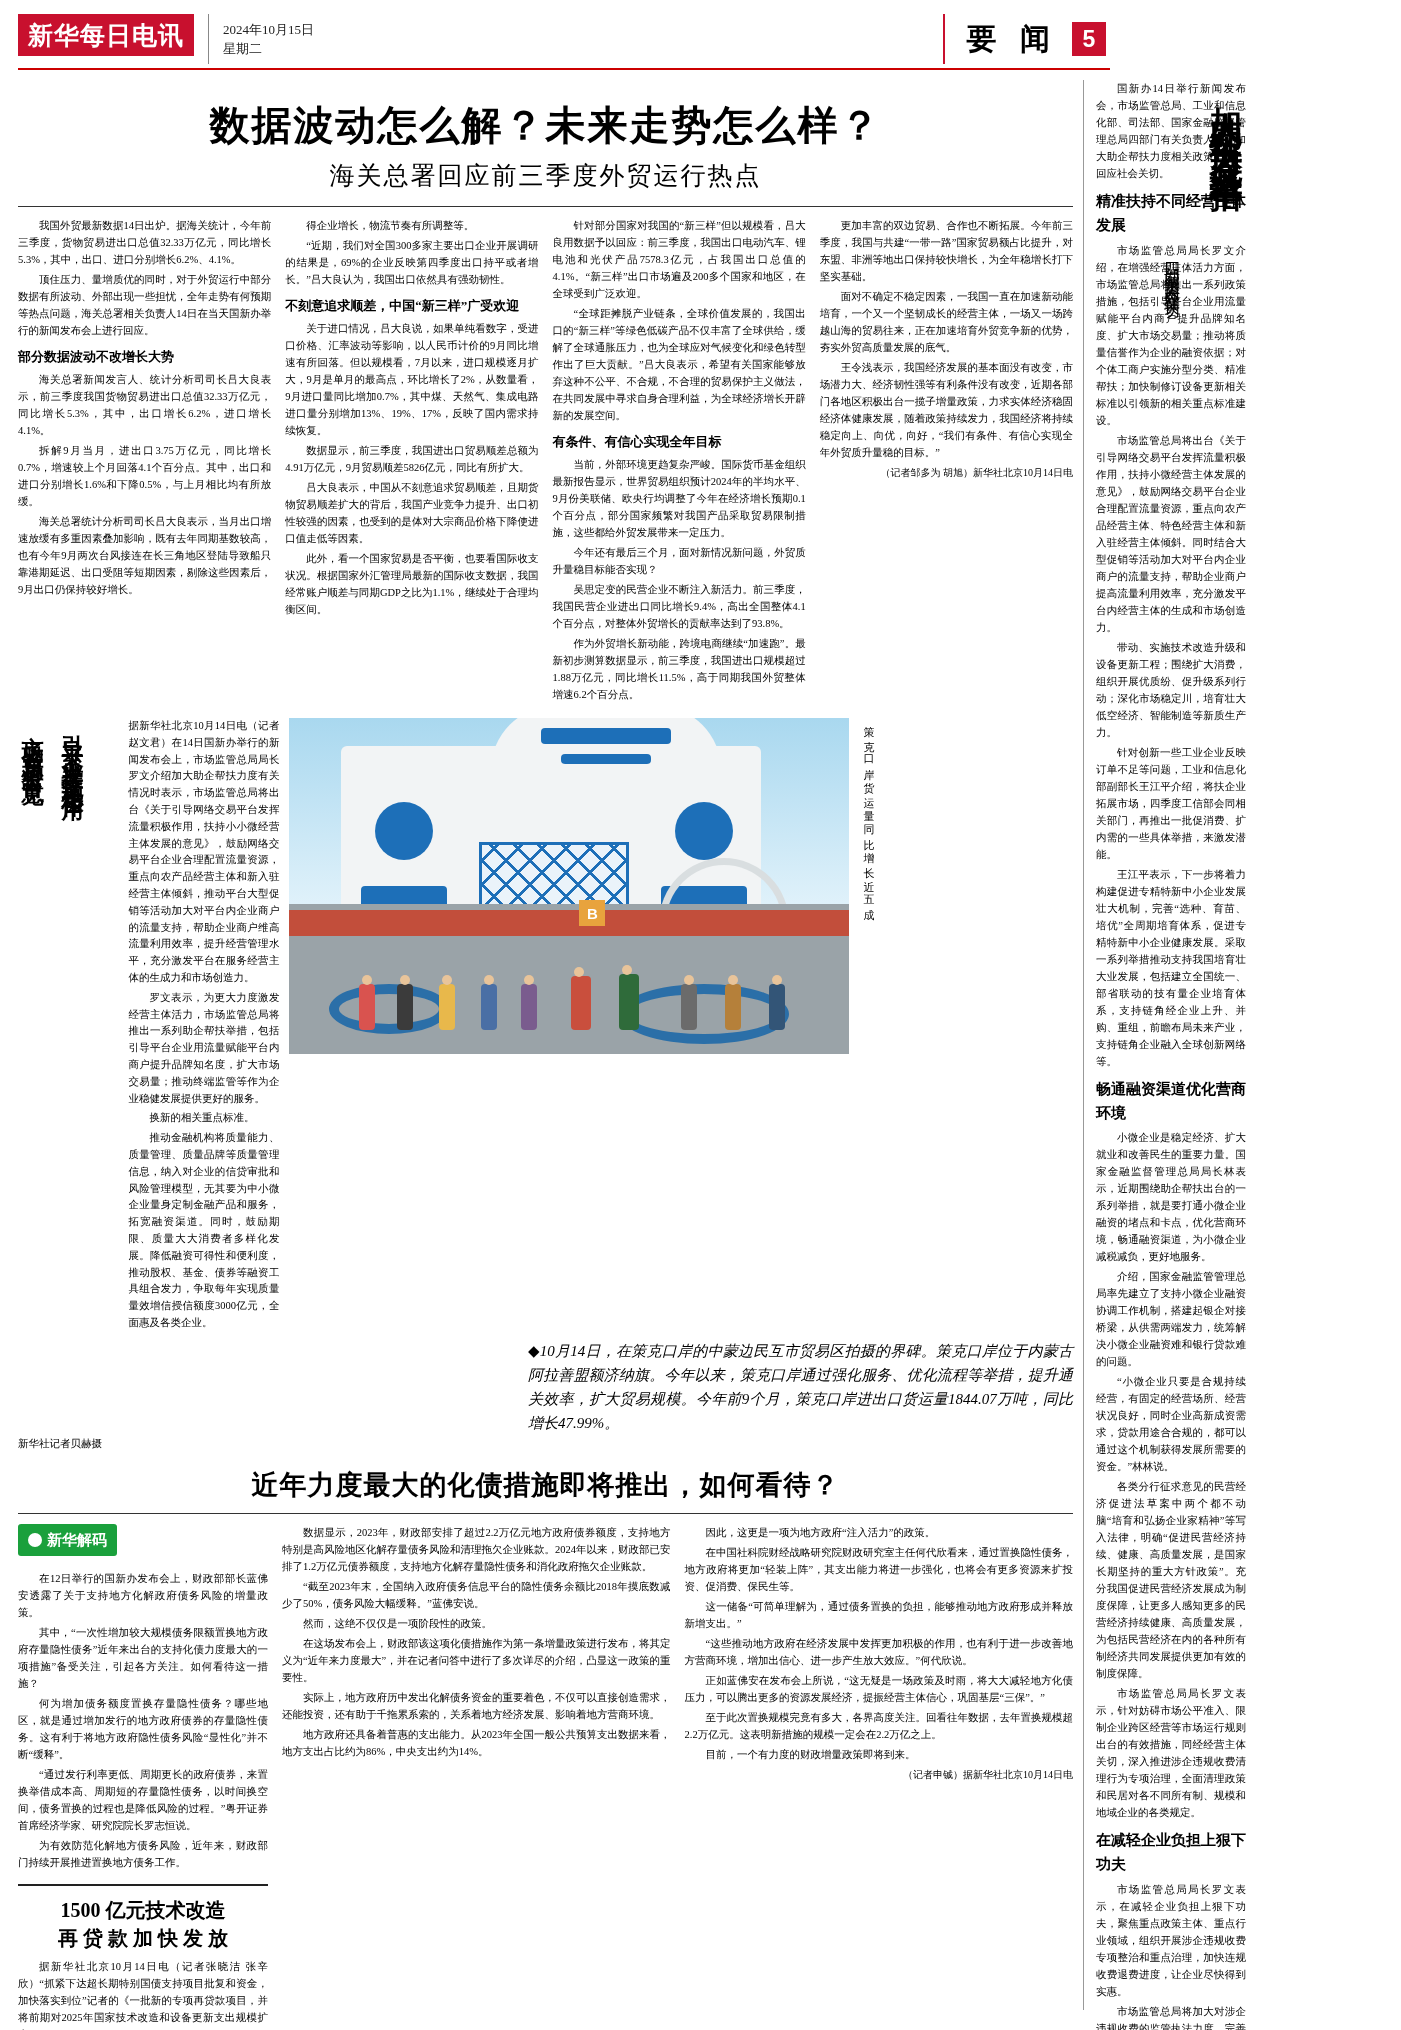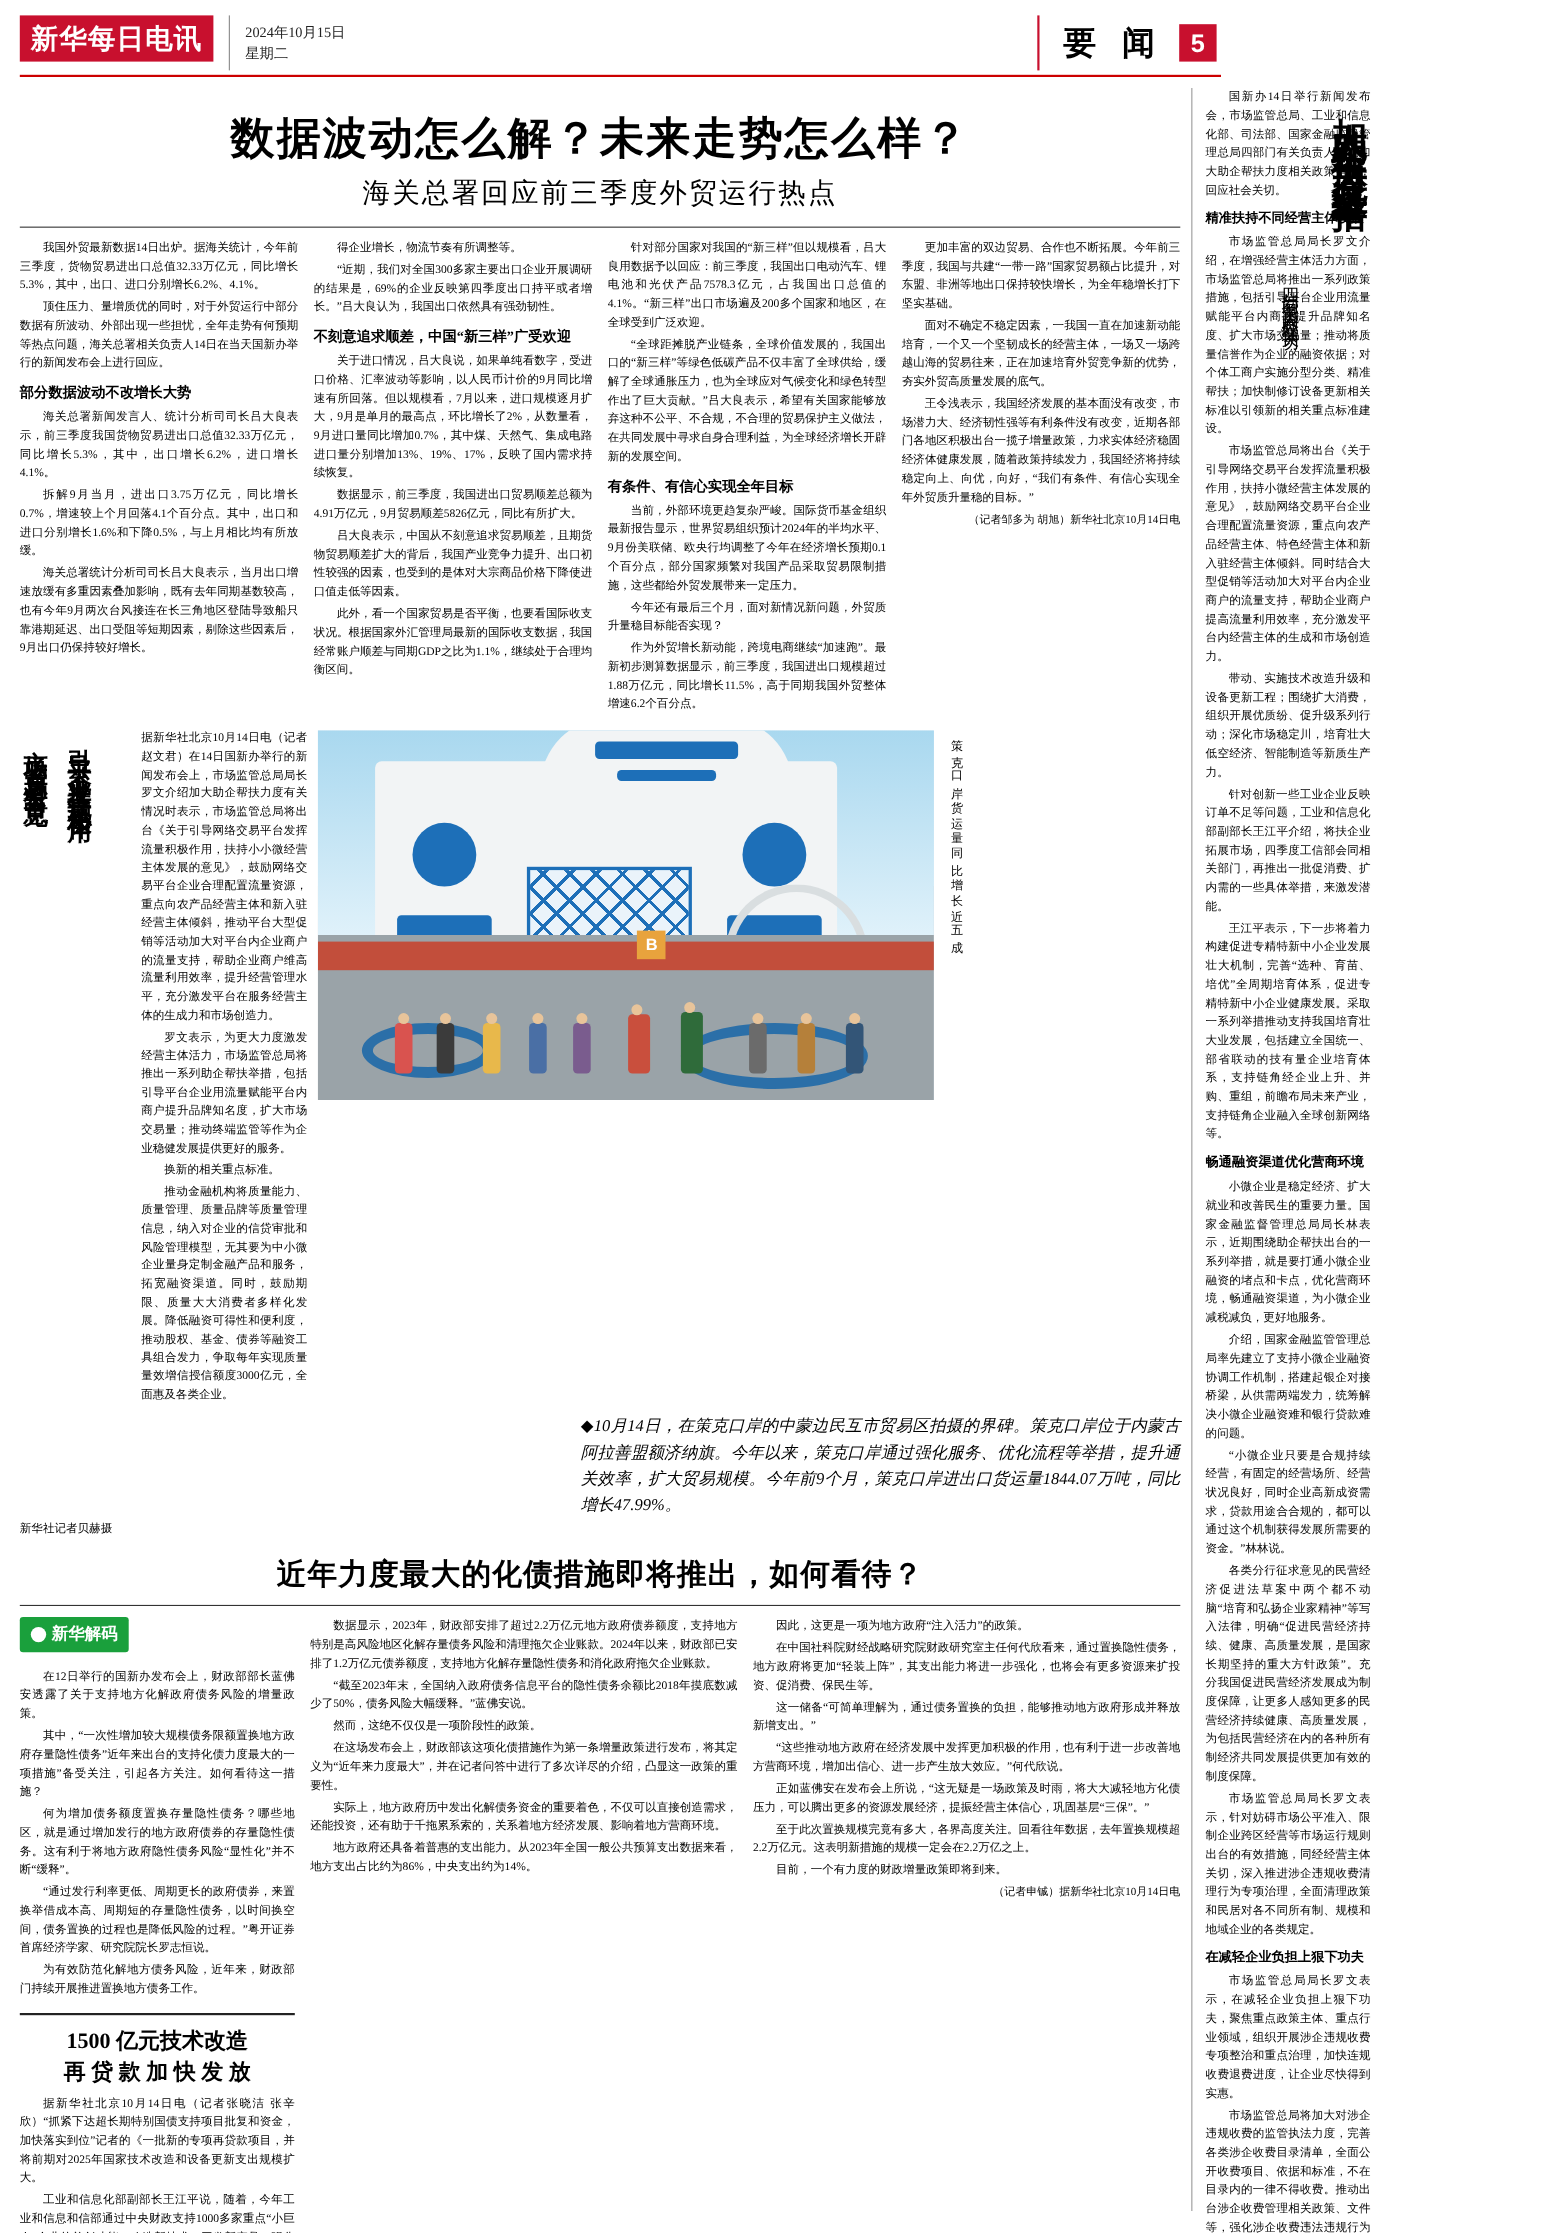--- a/index.html
+++ b/index.html
@@ -131,21 +131,21 @@
   }
   .rz-sub {
     writing-mode: vertical-rl; text-orientation: upright;
     font-size: 16px; letter-spacing: 3px; line-height: 1.5;
     position: absolute; right: 62px; top: 170px; height: 520px;
   }
   .rz-col {
     width: 150px; font-size: 10.5px; line-height: 1.62; text-align: justify;
   }
   .rz-col p { text-indent: 2em; margin-bottom: 3px; }
-  .rz-col h3 { font-size: 12px; font-weight: bold; margin: 7px 0 4px; text-indent: 0; }
+  .rz-col h3 { font-size: 15px; font-weight: bold; margin: 7px 0 4px; text-indent: 0; }
   .hr-bold { border-top: 2px solid #222; margin: 10px 0; }
 
   
   .sky { position:absolute; inset:0; background: linear-gradient(#a9d8ef, #dff1fa 55%); }
   .bldg {
     position: absolute; left: 52px; top: 28px; width: 420px; height: 190px;
     background: #f2f4f5; border-radius: 6px 6px 0 0;
     box-shadow: inset 0 -4px 0 #dfe3e5;
   }
   .bldg-top {
@@ -235,20 +235,21 @@
           <p>数据显示，前三季度，我国进出口贸易顺差总额为4.91万亿元，9月贸易顺差5826亿元，同比有所扩大。</p>
           <p>吕大良表示，中国从不刻意追求贸易顺差，且期货物贸易顺差扩大的背后，我国产业竞争力提升、出口初性较强的因素，也受到的是体对大宗商品价格下降使进口值走低等因素。</p>
           <p>此外，看一个国家贸易是否平衡，也要看国际收支状况。根据国家外汇管理局最新的国际收支数据，我国经常账户顺差与同期GDP之比为1.1%，继续处于合理均衡区间。</p>
         </div>
         <div class="col">
           <p>针对部分国家对我国的“新三样”但以规模看，吕大良用数据予以回应：前三季度，我国出口电动汽车、锂电池和光伏产品7578.3亿元，占我国出口总值的4.1%。“新三样”出口市场遍及200多个国家和地区，在全球受到广泛欢迎。</p>
           <p>“全球距摊脱产业链条，全球价值发展的，我国出口的“新三样”等绿色低碳产品不仅丰富了全球供给，缓解了全球通胀压力，也为全球应对气候变化和绿色转型作出了巨大贡献。”吕大良表示，希望有关国家能够放弃这种不公平、不合规，不合理的贸易保护主义做法，在共同发展中寻求自身合理利益，为全球经济增长开辟新的发展空间。</p>
           <h3>有条件、有信心实现全年目标</h3>
           <p>当前，外部环境更趋复杂严峻。国际货币基金组织最新报告显示，世界贸易组织预计2024年的半均水平、9月份美联储、欧央行均调整了今年在经济增长预期0.1个百分点，部分国家频繁对我国产品采取贸易限制措施，这些都给外贸发展带来一定压力。</p>
           <p>今年还有最后三个月，面对新情况新问题，外贸质升量稳目标能否实现？</p>
+          <p>吴思定变的民营企业不断注入新活力。前三季度，我国民营企业进出口同比增长9.4%，高出全国整体4.1个百分点，对整体外贸增长的贡献率达到了93.8%。</p>
           <p>作为外贸增长新动能，跨境电商继续“加速跑”。最新初步测算数据显示，前三季度，我国进出口规模超过1.88万亿元，同比增长11.5%，高于同期我国外贸整体增速6.2个百分点。</p>
         </div>
         <div class="col">
           <p>更加丰富的双边贸易、合作也不断拓展。今年前三季度，我国与共建“一带一路”国家贸易额占比提升，对东盟、非洲等地出口保持较快增长，为全年稳增长打下坚实基础。</p>
           <p>面对不确定不稳定因素，一我国一直在加速新动能培育，一个又一个坚韧成长的经营主体，一场又一场跨越山海的贸易往来，正在加速培育外贸竞争新的优势，夯实外贸高质量发展的底气。</p>
           <p>王令浅表示，我国经济发展的基本面没有改变，市场潜力大、经济韧性强等有利条件没有改变，近期各部门各地区积极出台一揽子增量政策，力求实体经济稳固经济体健康发展，随着政策持续发力，我国经济将持续稳定向上、向优，向好，“我们有条件、有信心实现全年外贸质升量稳的目标。”</p>
           <p class="sign">（记者邹多为  胡旭）新华社北京10月14日电</p>
         </div>
       </div>
 

